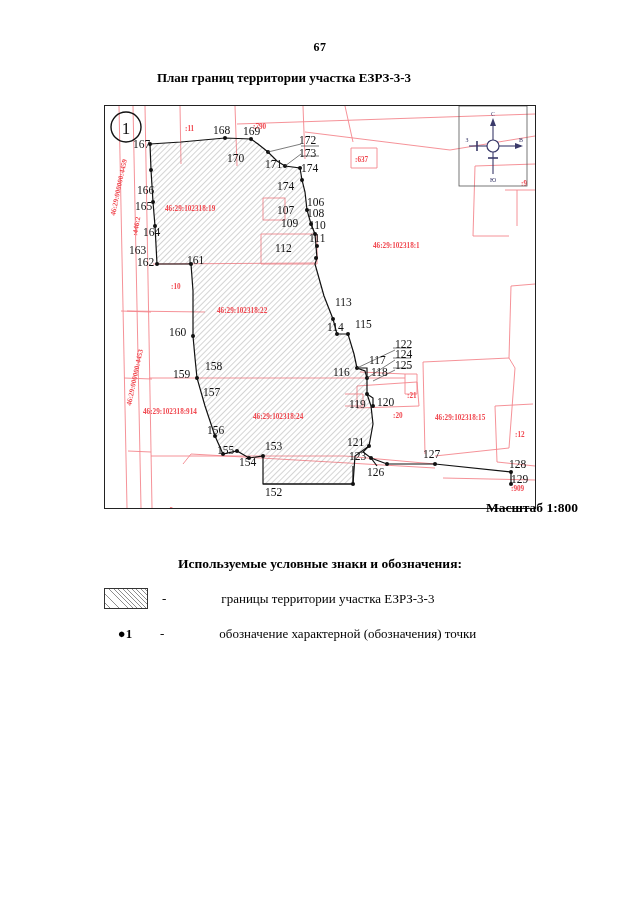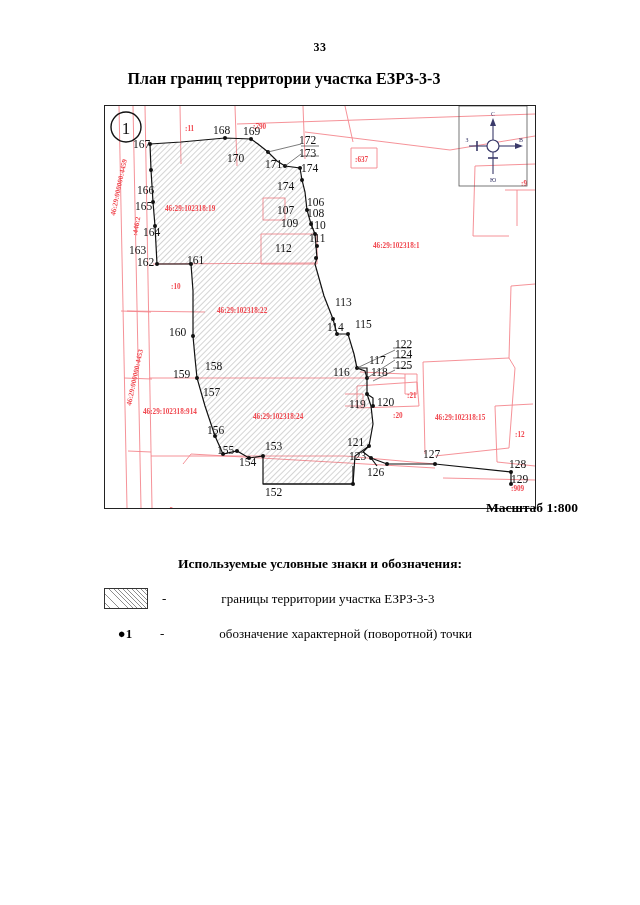--- a/index.html
+++ b/index.html
@@ -1,19 +1,19 @@
 <!DOCTYPE html>
 <html><head>
 <meta charset="utf-8">
 <style>
   html,body{margin:0;padding:0;background:#fff;}
   body{width:640px;height:905px;font-family:"Liberation Serif",serif;color:#000;position:relative;overflow:hidden;}
   .page{position:absolute;inset:0;background:#ffffff;}
   #page-num{position:absolute;top:40px;left:0;width:640px;text-align:center;font-size:12px;font-weight:bold;letter-spacing:.5px;}
-  #doc-title{position:absolute;top:70px;left:0;width:568px;text-align:center;font-size:16px;font-weight:bold;}
+  #doc-title{position:absolute;top:70px;left:0;width:568px;text-align:center;font-size:13px;font-weight:bold;}
   #map-frame{position:absolute;left:104px;top:105px;width:430px;height:402px;border:1px solid #222;background:#fff;overflow:hidden;}
   #map-svg{position:absolute;left:0;top:0;}
   #scale-label{position:absolute;top:500px;left:0;width:640px;text-align:right;padding-right:62px;box-sizing:border-box;font-size:13.5px;font-weight:bold;}
   #legend-title{position:absolute;top:556px;left:0;width:640px;text-align:center;font-size:13.5px;font-weight:bold;}
   .legend-row{position:absolute;left:104px;display:flex;align-items:center;font-size:13px;}
   #legend-row-1{top:588px;}
   #legend-row-2{top:626px;}
   .lg-swatch{width:42px;height:19px;border:1px solid #333;margin-right:14px;
      background-image:repeating-linear-gradient(45deg,#8e8e8e 0 0.6px,transparent 0.6px 3.2px);
      background-color:#fff;}
@@ -24,21 +24,21 @@
   .ptlabel{font-size:11.5px;fill:#111;}
   .cad{font-size:7.2px;fill:#f0474f;font-weight:bold;}
   .cadv{font-size:7.2px;fill:#f0474f;font-weight:bold;}
   .compass-t{font-size:6px;fill:#3a3a6a;}
 </style>
 </head>
 <body>
 
 <div class="page">
 
-  <div id="page-num">33</div>
+  <div id="page-num">67</div>
   <div id="doc-title">План границ территории участка ЕЗРЗ-3-3</div>
 
   <div id="map-frame">
     <svg id="map-svg" width="430" height="402" viewBox="0 0 430 402">
       <defs>
         <pattern id="hatch" width="4" height="4" patternTransform="rotate(45)" patternUnits="userSpaceOnUse">
           <line x1="0" y1="0" x2="0" y2="4" stroke="#8e8e8e" stroke-width="0.75"></line>
         </pattern>
       </defs>
 
@@ -273,16 +273,16 @@
 
   <div class="legend-row" id="legend-row-1">
     <span class="lg-swatch"></span>
     <span class="lg-dash">-</span>
     <span class="lg-text">границы территории участка ЕЗРЗ-3-3</span>
   </div>
 
   <div class="legend-row" id="legend-row-2">
     <span class="lg-pointsym">●1</span>
     <span class="lg-dash">-</span>
-    <span class="lg-text">обозначение характерной (поворотной) точки</span>
+    <span class="lg-text">обозначение характерной (обозначения) точки</span>
   </div>
 
 </div>
 
 </body></html>

